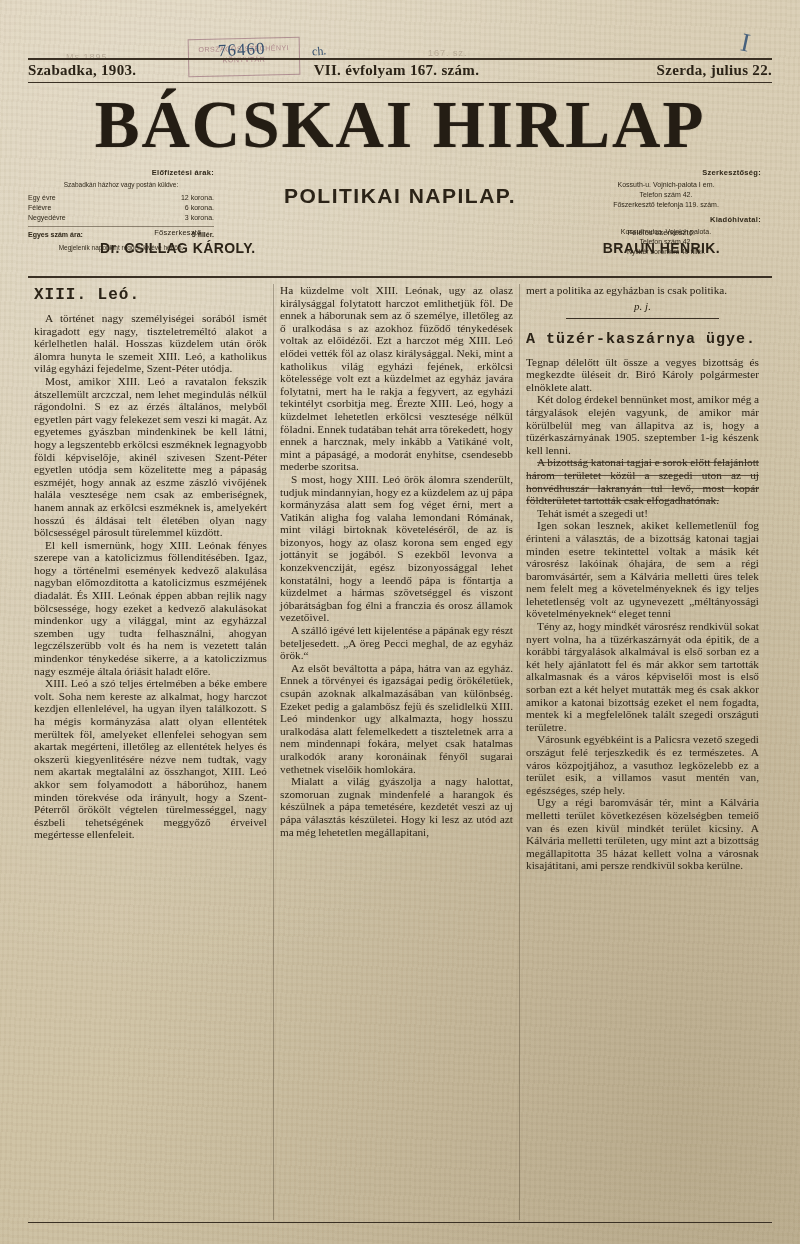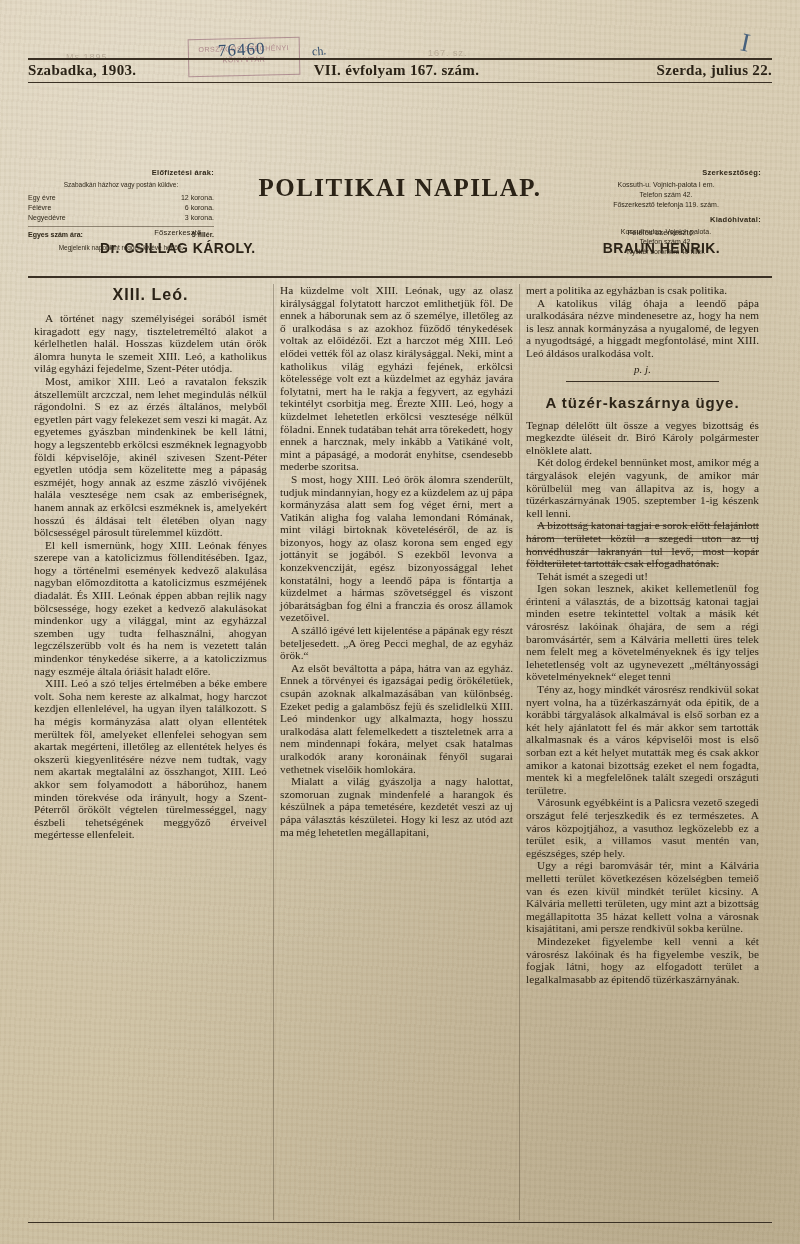--- a/index.html
+++ b/index.html
@@ -67,23 +67,23 @@
   .ml-right{font-size:15px;font-weight:bold;letter-spacing:.3px;}
 
   .title{
     position:absolute;left:0;top:68px;width:744px;text-align:center;
     font-family:"Liberation Serif", serif;
     font-weight:bold;font-size:67px;letter-spacing:2px;
     color:#241d14;
     text-shadow:0 0 1px rgba(40,30,20,0.5);
   }
   .subtitle{
-    position:absolute;left:0;top:156px;width:744px;text-align:center;
-    font-size:25px;font-weight:bold;letter-spacing:1.5px;
-    font-family:Liberation Serif, serif;
+    position:absolute;left:0;top:166px;width:744px;text-align:center;
+    font-size:21px;font-weight:bold;letter-spacing:1.5px;
+    font-family:Liberation Sans, sans-serif;
   }
 
   .infoblock{position:absolute;font-size:7px;line-height:10px;font-family:"Liberation Sans", sans-serif;color:#2f2719;}
   .infoblock .hd{font-weight:bold;font-size:7.5px;text-align:right;display:block;margin-bottom:2px;letter-spacing:.3px;}
   .infoblock .row{display:flex;justify-content:space-between;}
   .infoblock .row span:first-child{padding-right:6px;}
 
   .left-info{left:0;top:150px;width:186px;}
   .right-info{right:11px;top:150px;width:190px;text-align:center;}
   .right-info .blk{margin-bottom:5px;}
@@ -103,22 +103,22 @@
   }
   .col{width:233px;padding:0 6px;}
   .col + .col{border-left:1px solid rgba(60,48,32,0.35);}
   .col p{
     margin:0;font-size:11.3px;line-height:12.6px;text-align:justify;
     text-indent:11px;hyphens:auto;word-spacing:-0.3px;
     font-family:"Liberation Serif", serif;
   }
   .col p.noind{text-indent:0;}
   .art-head{
-    text-align:center;font-weight:bold;font-size:16px;letter-spacing:1px;
-    margin:2px 0 8px 0;font-family:Liberation Sans, sans-serif;
+    font-weight:bold;font-size:16px;letter-spacing:1px;
+    margin:2px 0 8px 0;font-family:Liberation Mono, monospace;
   }
   .art-head.sec{margin-top:12px;font-size:15px;}
   .sig{text-align:center;font-size:11px;font-style:italic;margin-top:3px;}
   .hr-small{height:1px;background:#3a3024;margin:6px 40px 8px 40px;}
   .strike{text-decoration:line-through;text-decoration-color:rgba(60,48,32,0.75);}
 
   .bottom-rule{position:absolute;left:0;top:1204px;width:744px;height:1px;background:#3a3024;}
 </style>
 </head>
 <body>
@@ -139,20 +139,21 @@
     <div class="rule thick" style="top:40px;"></div>
 
     <div class="masthead-line">
       <div class="ml-left">Szabadka, 1903.</div>
       <div class="ml-mid">VII. évfolyam 167. szám.</div>
       <div class="ml-right">Szerda, julius 22.</div>
     </div>
 
     <div class="rule thin" style="top:64px;"></div>
 
+    <div class="title">BÁCSKAI HIRLAP</div>
 
     <div class="infoblock left-info">
       <span class="hd">Előfizetési árak:</span>
       <div style="text-align:center;font-size:6.5px;margin-bottom:3px;">Szabadkán házhoz vagy postán küldve:</div>
       <div class="row">
           <span>Egy évre</span>
           <span>12 korona.</span>
         </div>
       <div class="row">
           <span>Félévre</span>
@@ -212,32 +213,30 @@
       <div class="col">
         <p class="noind">Ha küzdelme volt XIII. Leónak, ugy az olasz királysággal folytatott harczot emlithetjük föl. De ennek a háborunak sem az ő személye, illetőleg az ő uralkodása s az azokhoz füződő ténykedések voltak az előidézői. Ezt a harczot még XIII. Leó elődei vették föl az olasz királysággal. Neki, mint a katholikus világ egyházi fejének, erkölcsi kötelessége volt ezt a küzdelmet az egyház javára folytatni, mert ha le rakja a fegyvert, az egyházi tekintélyt csorbitja meg. Érezte XIII. Leó, hogy a küzdelmet lehetetlen erkölcsi vesztesége nélkül föladni. Ennek tudatában tehát arra törekedett, hogy ennek a harcznak, mely inkább a Vatikáné volt, mint a pápaságé, a modorát enyhitse, csendesebb mederbe szoritsa.</p>
         <p>S most, hogy XIII. Leó örök álomra szenderült, tudjuk mindannyian, hogy ez a küzdelem az uj pápa kormányzása alatt sem fog véget érni, mert a Vatikán aligha fog valaha lemondani Rómának, mint világi birtoknak követeléséről, de az is bizonyos, hogy az olasz korona sem enged egy jottányit se jogából. S ezekből levonva a konzekvencziját, egész bizonyossággal lehet konstatálni, hogy a leendő pápa is főntartja a küzdelmet a hármas szövetséggel és viszont jóbarátságban fog élni a franczia és orosz államok vezetőivel.</p>
         <p>A szálló igévé lett kijelentése a pápának egy részt beteljesedett. „A öreg Pecci meghal, de az egyház örök.“</p>
         <p>Az elsőt beváltotta a pápa, hátra van az egyház. Ennek a törvényei és igazságai pedig örökéletüek, csupán azoknak alkalmazásában van különbség. Ezeket pedig a galambősz fejü és szelidlelkü XIII. Leó mindenkor ugy alkalmazta, hogy hosszu uralkodása alatt felemelkedett a tiszteletnek arra a nem mindennapi fokára, melyet csak hatalmas uralkodók arany koronáinak fényől sugarai vethetnek viselőik homlokára.</p>
         <p>Mialatt a világ gyászolja a nagy halottat, szomoruan zugnak mindenfelé a harangok és készülnek a pápa temetésére, kezdetét veszi az uj pápa választás készületei. Hogy ki lesz az utód azt ma még lehetetlen megállapitani,</p>
       </div>
 
       <div class="col">
         <p class="noind">mert a politika az egyházban is csak politika.</p>
-        <p>A katolikus világ óhaja a leendő pápa uralkodására nézve mindenesetre az, hogy ha nem is lesz annak kormányzása a nyugalomé, de legyen a nyugodtságé, a higgadt megfontolásé, mint XIII. Leó áldásos uralkodása volt.</p>
         <div class="sig">p. j.</div>
         <div class="hr-small"></div>
         <div class="art-head sec">A tüzér-kaszárnya ügye.</div>
         <p class="noind">Tegnap délelőtt ült össze a vegyes bizottság és megkezdte üléseit dr. Biró Károly polgármester elnöklete alatt.</p>
         <p>Két dolog érdekel bennünket most, amikor még a tárgyalások elején vagyunk, de amikor már körülbelül meg van állapitva az is, hogy a tüzérkaszárnyának 1905. szeptember 1-ig készenk kell lenni.</p>
         <p class="strike">A bizottság katonai tagjai e sorok előtt felajánlott három területet közül a szegedi uton az uj honvédhuszár lakranyán tul levő, most kopár földterületet tartották csak elfogadhatónak.</p>
         <p>Tehát ismét a szegedi ut!</p>
         <p>Igen sokan lesznek, akiket kellemetlenül fog érinteni a választás, de a bizottság katonai tagjai minden esetre tekintettel voltak a másik két városrész lakóinak óhajára, de sem a régi baromvásártér, sem a Kálvária melletti üres telek nem felelt meg a követelményeknek és igy teljes lehetetlenség volt az ugynevezett „méltányossági követelményeknek“ eleget tenni</p>
         <p>Tény az, hogy mindkét városrész rendkivül sokat nyert volna, ha a tüzérkaszárnyát oda épitik, de a korábbi tárgyalások alkalmával is első sorban ez a két hely ajánlatott fel és már akkor sem tartották alkalmasnak és a város képviselői most is első sorban ezt a két helyet mutatták meg és csak akkor amikor a katonai bizottság ezeket el nem fogadta, mentek ki a megfelelőnek talált szegedi országuti területre.</p>
         <p>Városunk egyébkéint is a Palicsra vezető szegedi országut felé terjeszkedik és ez természetes. A város közpojtjához, a vasuthoz legközelebb ez a terület esik, a villamos vasut mentén van, egészséges, szép hely.</p>
         <p>Ugy a régi baromvásár tér, mint a Kálvária melletti terület következésen közelségben temeiő van és ezen kivül mindkét terület kicsiny. A Kálvária melletti területen, ugy mint azt a bizottság megállapitotta 35 házat kellett volna a városnak kisajátitani, ami persze rendkivül sokba kerülne.</p>
-        <p>Mindezeket figyelembe kell venni a két városrész lakóinak és ha figyelembe veszik, be fogjak látni, hogy az elfogadott terület a legalkalmasabb az épitendő tüzérkaszárnyának.</p>
       </div>
 
     </div>
 
     <div class="bottom-rule"></div>
   </div>
 </div>
 
 </body></html>

